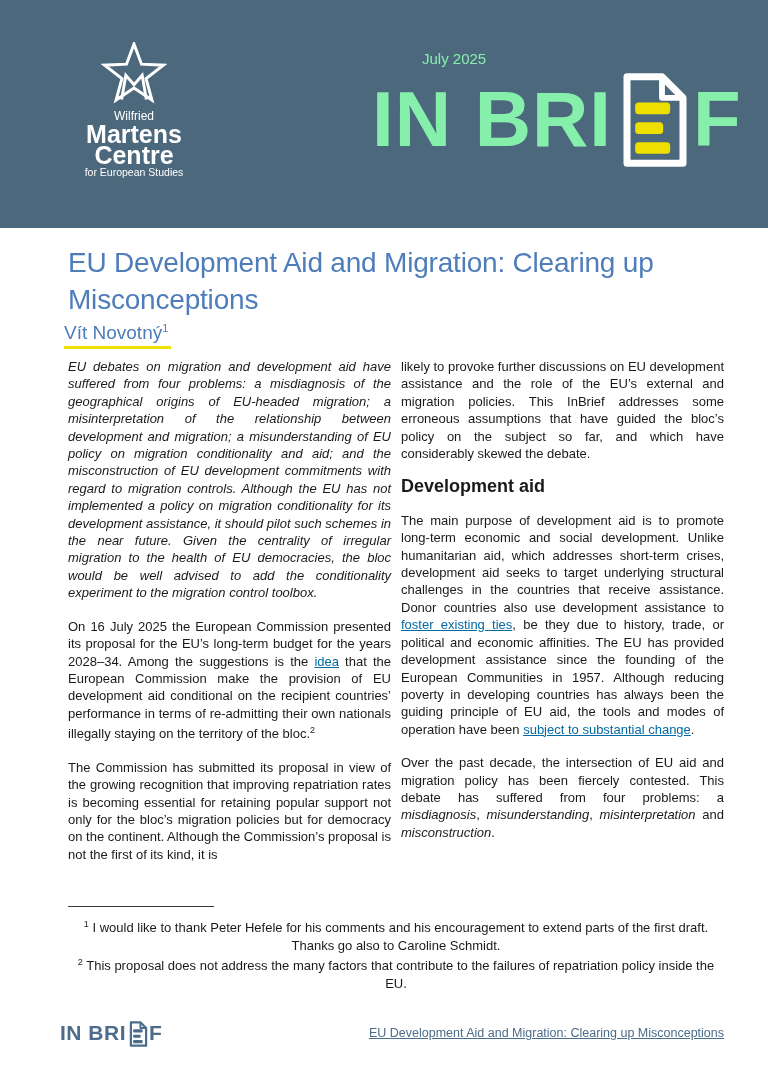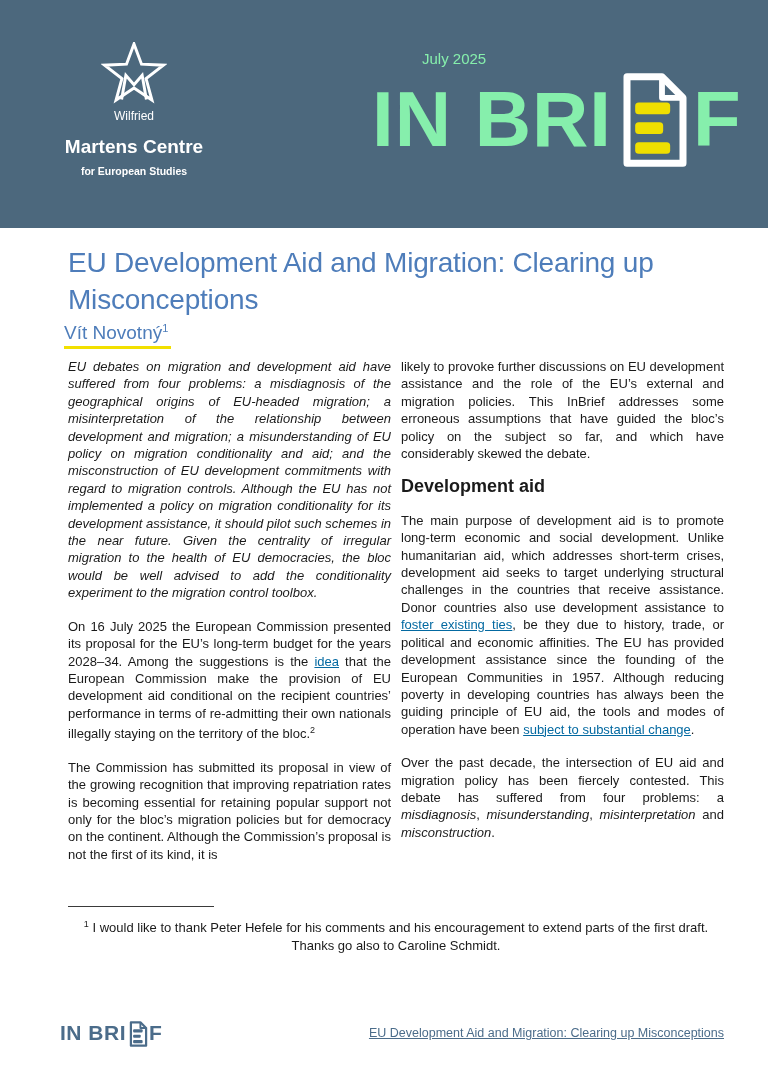--- a/index.html
+++ b/index.html
@@ -4,22 +4,22 @@
 <style>
   html,body{margin:0;padding:0;background:#fff;}
   .page{position:relative;width:768px;height:1084px;overflow:hidden;background:#fff;
         font-family:"Liberation Sans",sans-serif;color:#1a1a1a;}
 
   
   .masthead{position:relative;height:228px;background:#4c687d;}
   .logo-block{position:absolute;left:52px;top:42px;width:164px;text-align:center;color:#fff;}
   .logo-star{display:block;margin:0 auto 5px;}
   .logo-line1{font-size:12px;line-height:15px;}
-  .logo-line2{font-size:19px;font-weight:bold;line-height:21px;margin-top:12px;}
-  .logo-line3{font-size:10.5px;line-height:13px;margin-top:8px;font-weight:bold;}
+  .logo-line2{font-size:25px;font-weight:bold;line-height:21px;}
+  .logo-line3{font-size:10.5px;line-height:13px;margin-top:0;}
   .brand-block{position:absolute;left:372px;top:50px;color:#86efac;}
   .brand-date{font-size:15px;margin:0 0 4px 50px;}
   .brand-word{display:flex;align-items:center;font-weight:bold;font-size:78px;line-height:1;letter-spacing:1px;}
   .brand-word .doc-icon{margin:0 3px 0 8px;position:relative;top:1px;}
 
   
   .title{position:absolute;left:68px;top:244px;width:662px;margin:0;
          font-size:28px;line-height:37px;font-weight:400;color:#4e7dba;letter-spacing:-0.2px;}
   .author{position:absolute;left:64px;top:322px;font-size:19px;color:#4e7dba;
           border-bottom:3.5px solid #f2e000;padding:0 3px 2px 0;}
@@ -106,20 +106,21 @@
 
       <p class="para"><span>The main purpose of development aid is to promote long-term economic and social development. Unlike humanitarian aid, which addresses short-term crises, development aid seeks to target underlying structural challenges in the countries that receive assistance. Donor countries also use development assistance to </span><a href="#" class="link">foster existing ties</a><span>, be they due to history, trade, or political and economic affinities. The EU has provided development assistance since the founding of the European Communities in 1957. Although reducing poverty in developing countries has always been the guiding principle of EU aid, the tools and modes of operation have been </span><a href="#" class="link">subject to substantial change</a><span>.</span></p>
 
       <p class="para"><span>Over the past decade, the intersection of EU aid and migration policy has been fiercely contested. This debate has suffered from four problems: a </span><em>misdiagnosis</em><span>, </span><em>misunderstanding</em><span>, </span><em>misinterpretation</em><span> and </span><em>misconstruction</em><span>.</span></p>
     </div>
   </div>
 
   <div class="footnotes">
     <div class="fn-rule"></div>
     <p class="footnote"><sup>1</sup> <span>I would like to thank Peter Hefele for his comments and his encouragement to extend parts of the first draft. Thanks go also to Caroline Schmidt.</span></p>
+    <p class="footnote"><sup>2</sup> <span>This proposal does not address the many factors that contribute to the failures of repatriation policy inside the EU.</span></p>
   </div>
 
   <footer class="page-footer">
     <div class="footer-brand">
       <span>IN BRI</span>
       <svg class="doc-icon doc-icon--slate" width="19" height="26" viewBox="0 0 60 82">
         <path class="doc-outline" d="M6,4 h30 l18,18 v56 h-48 z" fill="none" stroke-width="7" stroke-linejoin="round"></path>
         <path class="doc-outline" d="M36,4 v18 h18" fill="none" stroke-width="6" stroke-linejoin="round"></path>
         <rect class="doc-bar" x="13" y="26" width="30" height="10" rx="3"></rect>
         <rect class="doc-bar" x="13" y="43" width="24" height="10" rx="3"></rect>

